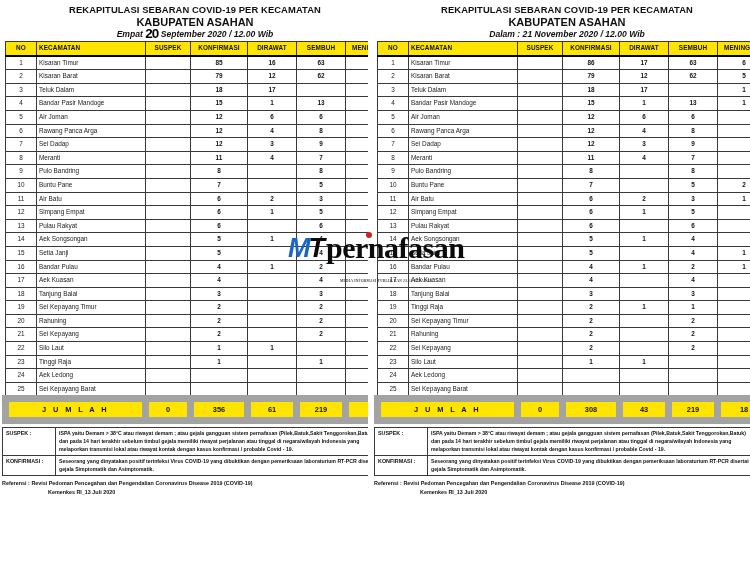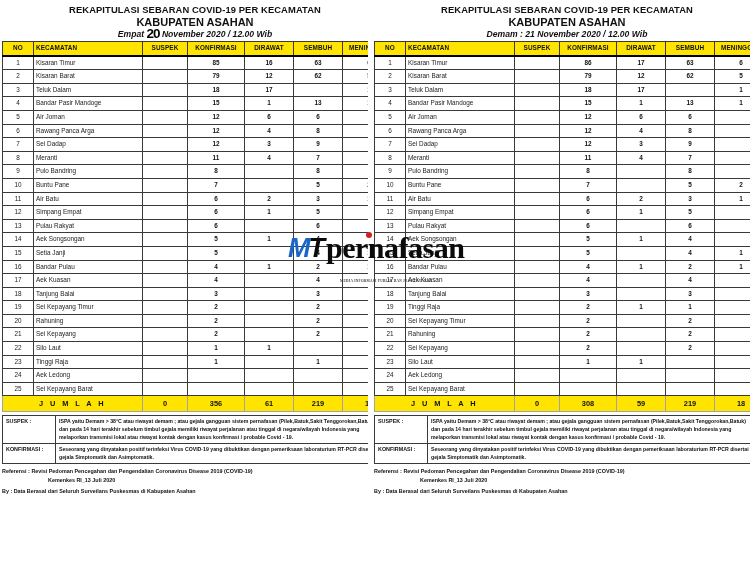--- a/index.html
+++ b/index.html
@@ -51,21 +51,21 @@
   .c-kec{width:104px;text-align:left;padding-left:4px;}
   .c-sus{width:40px;text-align:center;}
   .c-kon{width:52px;text-align:center;font-weight:bold;}
   .c-dir{width:44px;text-align:center;font-weight:bold;}
   .c-sem{width:44px;text-align:center;font-weight:bold;}
   .c-men{width:48px;text-align:center;font-weight:bold;}
   tbody td.c-no{font-weight:normal;color:#222;}
   tbody td.c-kec{font-weight:normal;color:#222;}
   tr.total td{
     background:#ffe400;font-weight:bold;font-size:7.4px;
-    height:15px;line-height:15px;border:1px solid #a3a3a3;
+    height:15px;line-height:15px;border:7px solid #a3a3a3;
   }
   tr.total td.lbl{text-align:center;letter-spacing:2.4px;}
 
   
   .notes{width:386px;margin-left:2px;margin-top:3px;border-collapse:collapse;table-layout:fixed;}
   .notes td{
     border:1px solid #3a3a3a;
     font-size:5.2px;line-height:7.6px;
     padding:2px 3px;vertical-align:top;
   }
@@ -121,21 +121,21 @@
 
   <div class="panel" id="panel-left">
     <div class="sheet">
 
       <div class="title-block">
         <div class="ttl1">REKAPITULASI SEBARAN COVID-19 PER KECAMATAN</div>
         <div class="ttl2">KABUPATEN ASAHAN</div>
         <div class="ttl3">
           <span>Empat</span>
           <span class="dateblob">20</span>
-          <span>November 2020 / 12.00 Wib</span>
+          <span>September 2020 / 12.00 Wib</span>
         </div>
       </div>
 
       <table class="rekap">
         <thead>
           <tr>
             <th class="c-no">NO</th>
             <th class="c-kec">KECAMATAN</th>
             <th class="c-sus">SUSPEK</th>
             <th class="c-kon">KONFIRMASI</th>
@@ -416,21 +416,21 @@
     </div>
   </div>
 
   <div class="panel" id="panel-right">
     <div class="sheet">
 
       <div class="title-block">
         <div class="ttl1">REKAPITULASI SEBARAN COVID-19 PER KECAMATAN</div>
         <div class="ttl2">KABUPATEN ASAHAN</div>
         <div class="ttl3">
-          <span>Demam :</span>
+          <span>Dalam :</span>
           <span>21 November 2020 / 12.00 Wib</span>
         </div>
       </div>
 
       <table class="rekap">
         <thead>
           <tr>
             <th class="c-no">NO</th>
             <th class="c-kec">KECAMATAN</th>
             <th class="c-sus">SUSPEK</th>
@@ -665,21 +665,21 @@
               <td class="c-dir"></td>
               <td class="c-sem"></td>
               <td class="c-men"></td>
             </tr>
           </tbody>
         <tfoot>
           <tr class="total">
             <td class="lbl" colspan="2">J U M L A H</td>
             <td class="c-sus">0</td>
             <td class="c-kon">308</td>
-            <td class="c-dir">59</td>
+            <td class="c-dir">43</td>
             <td class="c-sem">219</td>
             <td class="c-men">18</td>
           </tr>
         </tfoot>
       </table>
 
       <table class="notes">
         <tbody>
             <tr>
           <td class="nlbl">SUSPEK :</td>

